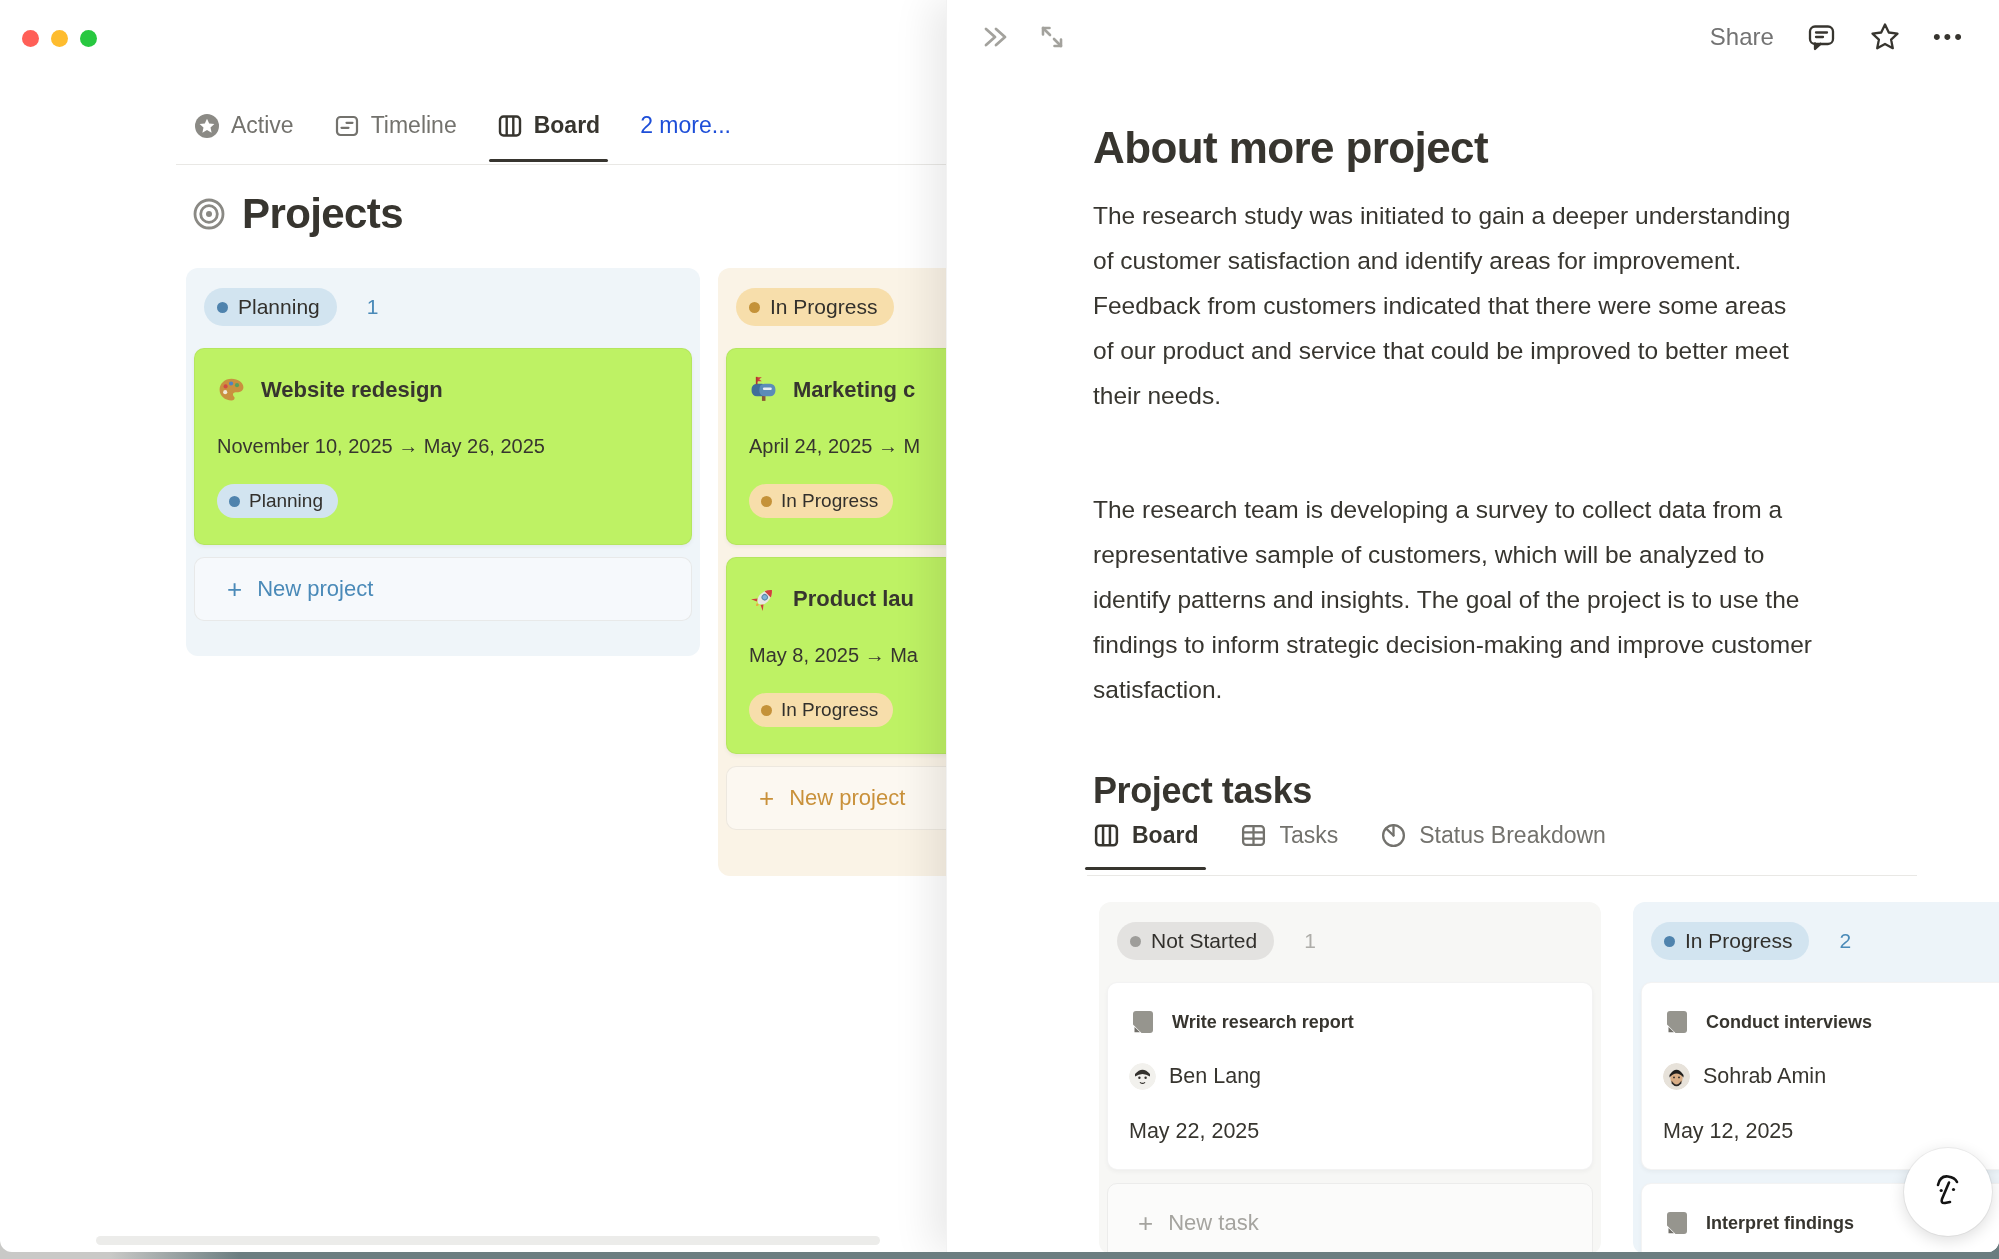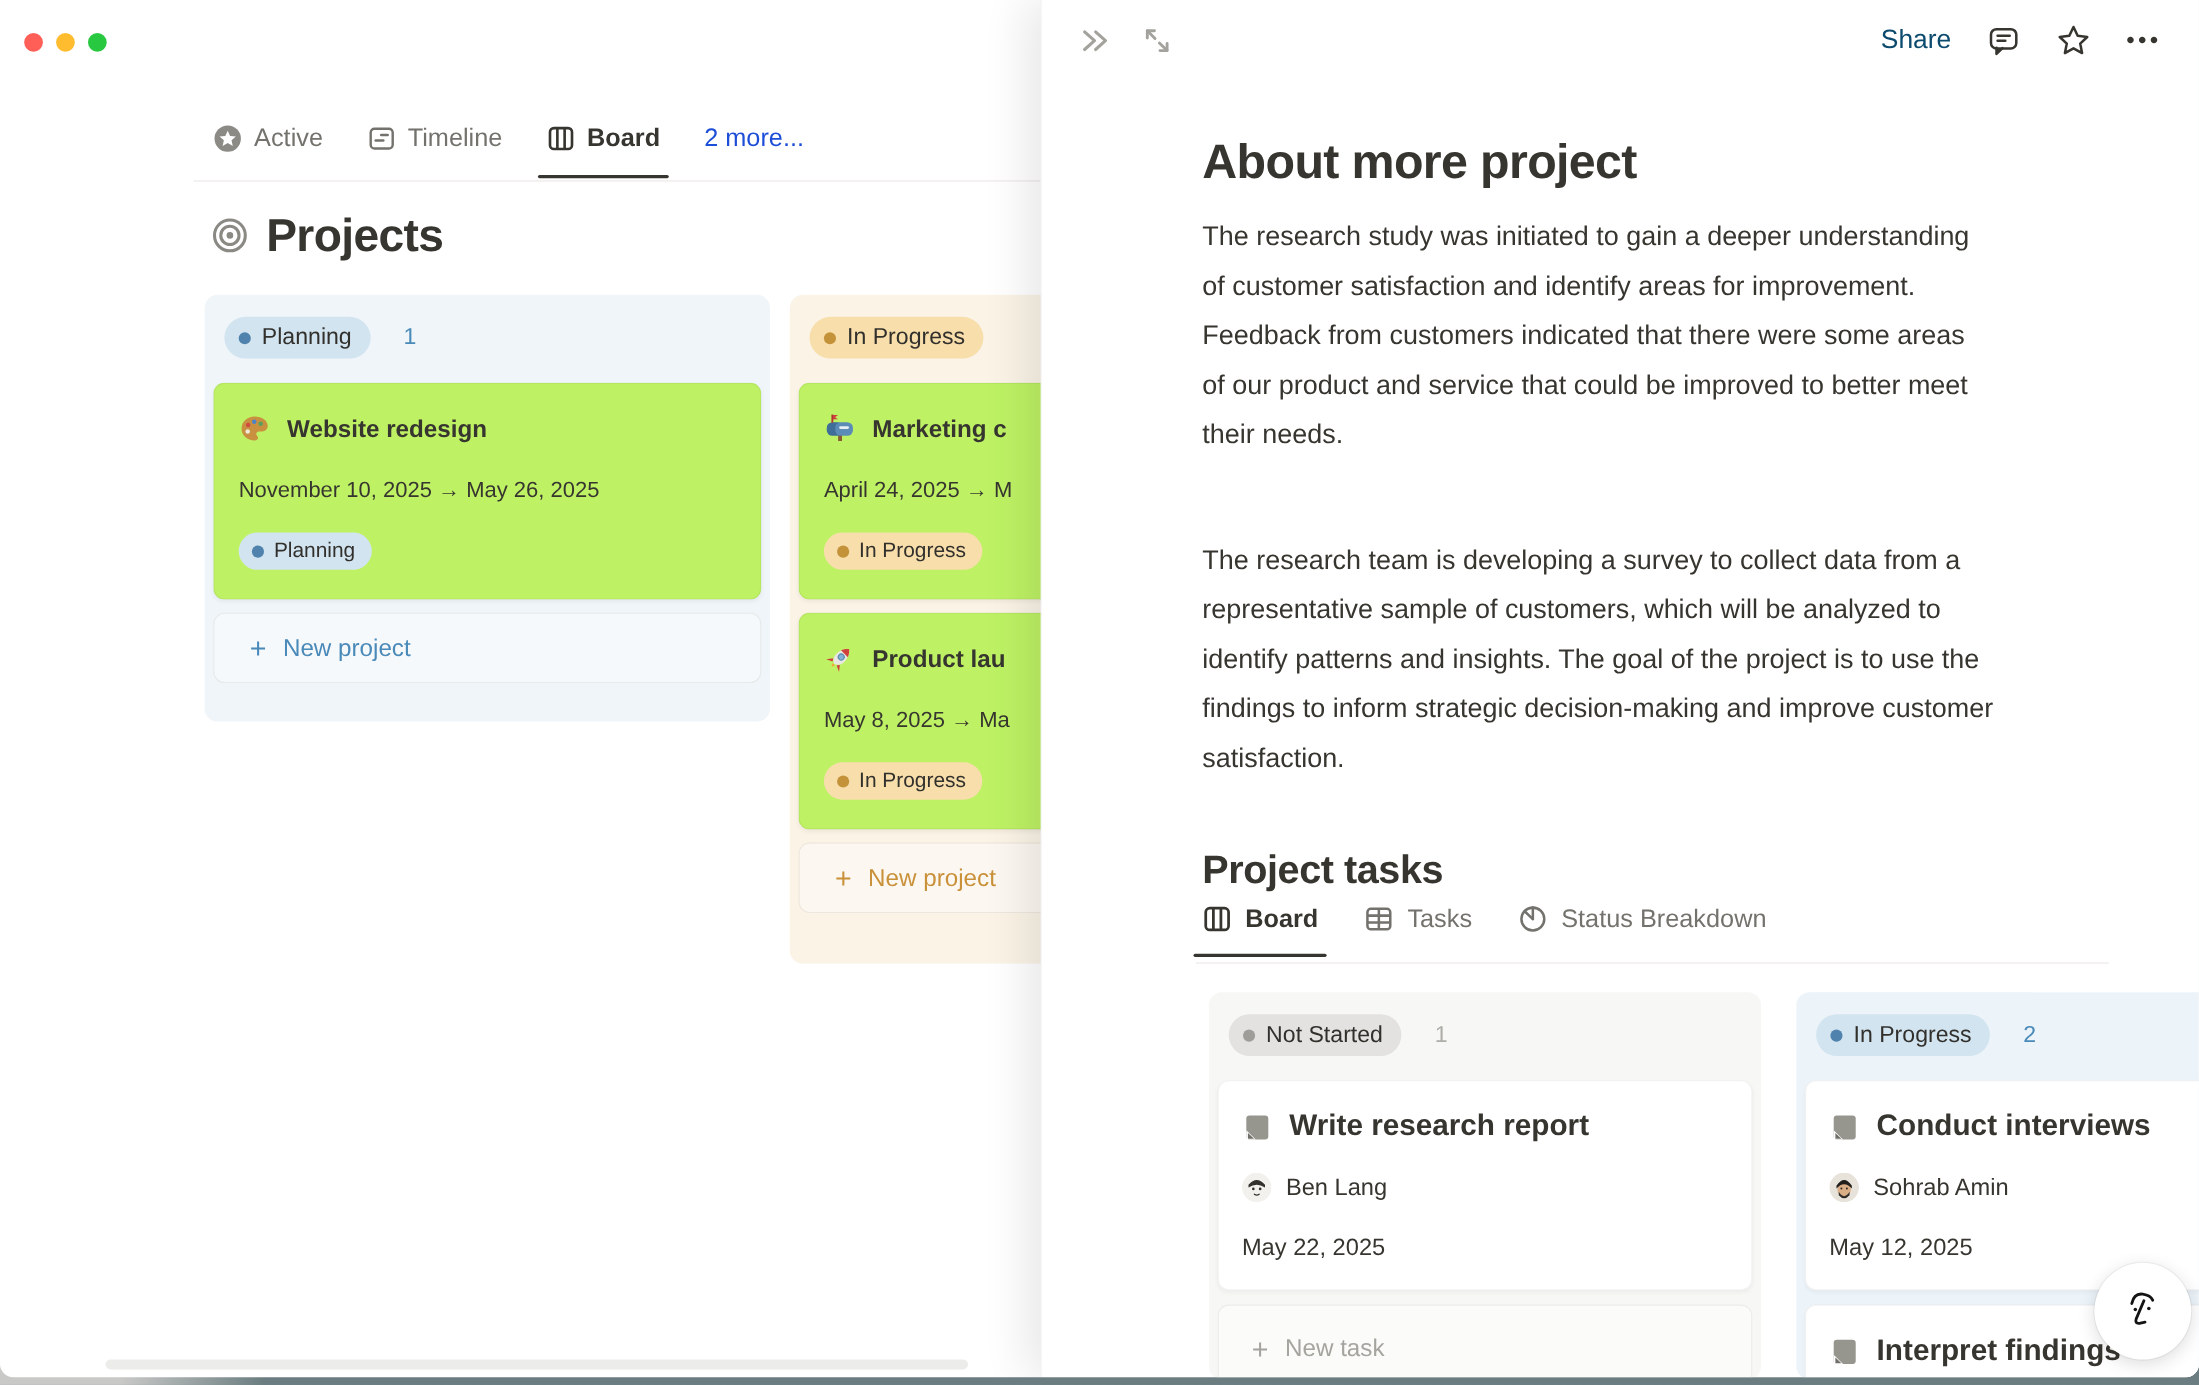--- a/index.html
+++ b/index.html
@@ -50,38 +50,38 @@
   .new-blue { color: #4a8ab8; } .new-orange { color: #c9913a; }
   .plus-glyph { font-size: 26px; font-weight: 400; line-height: 1; }
   .h-scrollbar { position: absolute; left: 96px; top: 1236px; width: 784px; height: 9px; border-radius: 5px; background: #ececea; }
   
   .side-peek { position: absolute; top: 0; left: 946px; width: 1053px; height: 1252px; background: #fff;
     border-left: 1px solid rgba(0,0,0,.05); box-shadow: -14px 0 38px rgba(0,0,0,.09); z-index: 5; overflow: hidden; }
   .peek-toolbar { position: absolute; top: 0; left: 0; right: 0; height: 74px; display: flex; align-items: center; padding: 0 34px; }
   .tb-left { display: flex; align-items: center; gap: 26px; }
   .tb-spacer { flex: 1; }
   .tb-right { display: flex; align-items: center; gap: 32px; }
-  .share-label { font-size: 24px; color: #0c4a6e; cursor: pointer; }
+  .share-label { font-size: 24px; color: #737373; cursor: pointer; }
   .more-dots { font-size: 22px; letter-spacing: 3px; color: #37352f; cursor: pointer; }
   .peek-h1 { position: absolute; left: 146px; top: 94px; font-size: 44px; font-weight: 700; letter-spacing: -0.6px; }
   .peek-p { position: absolute; left: 146px; width: 720px; font-size: 24.5px; line-height: 45px; color: #37352f; }
   .peek-p.p1 { top: 168px; } .peek-p.p2 { top: 462px; }
   .peek-h2 { position: absolute; left: 146px; top: 740px; font-size: 36px; font-weight: 700; letter-spacing: -0.4px; }
   .task-tabs { position: absolute; left: 146px; top: 822px; display: flex; gap: 42px; align-items: center; }
   .task-tab { position: relative; display: flex; align-items: center; gap: 12px; font-size: 23px; color: #73726d; cursor: default; }
   .task-tab.active { color: #37352f; font-weight: 700; }
   .task-tab.active::after { content: ""; position: absolute; left: -8px; right: -8px; bottom: -21px; height: 3px; background: #37352f; border-radius: 2px; }
   .tabs-divider { position: absolute; left: 140px; top: 875px; width: 830px; height: 1px; background: #e9e8e5; }
   .task-board { position: absolute; left: 152px; top: 902px; }
   .task-col { position: absolute; top: 0; width: 502px; border-radius: 12px; padding: 8px; height: 352px; }
   .tcol-notstarted { left: 0; background: #f7f7f5; }
   .tcol-inprog { left: 534px; background: #edf4f9; }
   .task-card { background: #fff; border-radius: 10px; border: 1px solid rgba(15,15,15,.05);
     box-shadow: 0 2px 4px rgba(15,15,15,.04); padding: 25px 21px; margin-bottom: 13px; }
-  .tcard-title-row { display: flex; align-items: flex-end; gap: 15px; font-size: 27px; font-weight: 600; margin-bottom: 27px; }
+  .tcard-title-row { display: flex; align-items: center; gap: 15px; font-size: 18px; font-weight: 600; margin-bottom: 27px; }
   .assignee-row { display: flex; align-items: center; gap: 13px; font-size: 21.5px; margin-bottom: 29px; }
   .tcard-date { font-size: 21.5px; }
   .new-task-btn { display: flex; align-items: center; gap: 15px; border-radius: 10px; height: 92px; padding-left: 30px;
     background: #fbfbfa; border: 1px solid #ececeb; color: #a5a49f; font-size: 22px; cursor: pointer; align-items: flex-start; padding-top: 26px; }
   .ai-btn { position: absolute; left: 957px; top: 1148px; width: 88px; height: 88px; border-radius: 50%;
     background: #fff; box-shadow: 0 4px 16px rgba(0,0,0,.14), 0 0 0 1px rgba(0,0,0,.05);
     display: flex; align-items: center; justify-content: center; z-index: 9; cursor: pointer; }
   .icon { flex: 0 0 auto; display: inline-flex; }
   .avatar { width: 27px; height: 27px; border-radius: 50%; overflow: hidden; flex: 0 0 auto; }
 </style>

